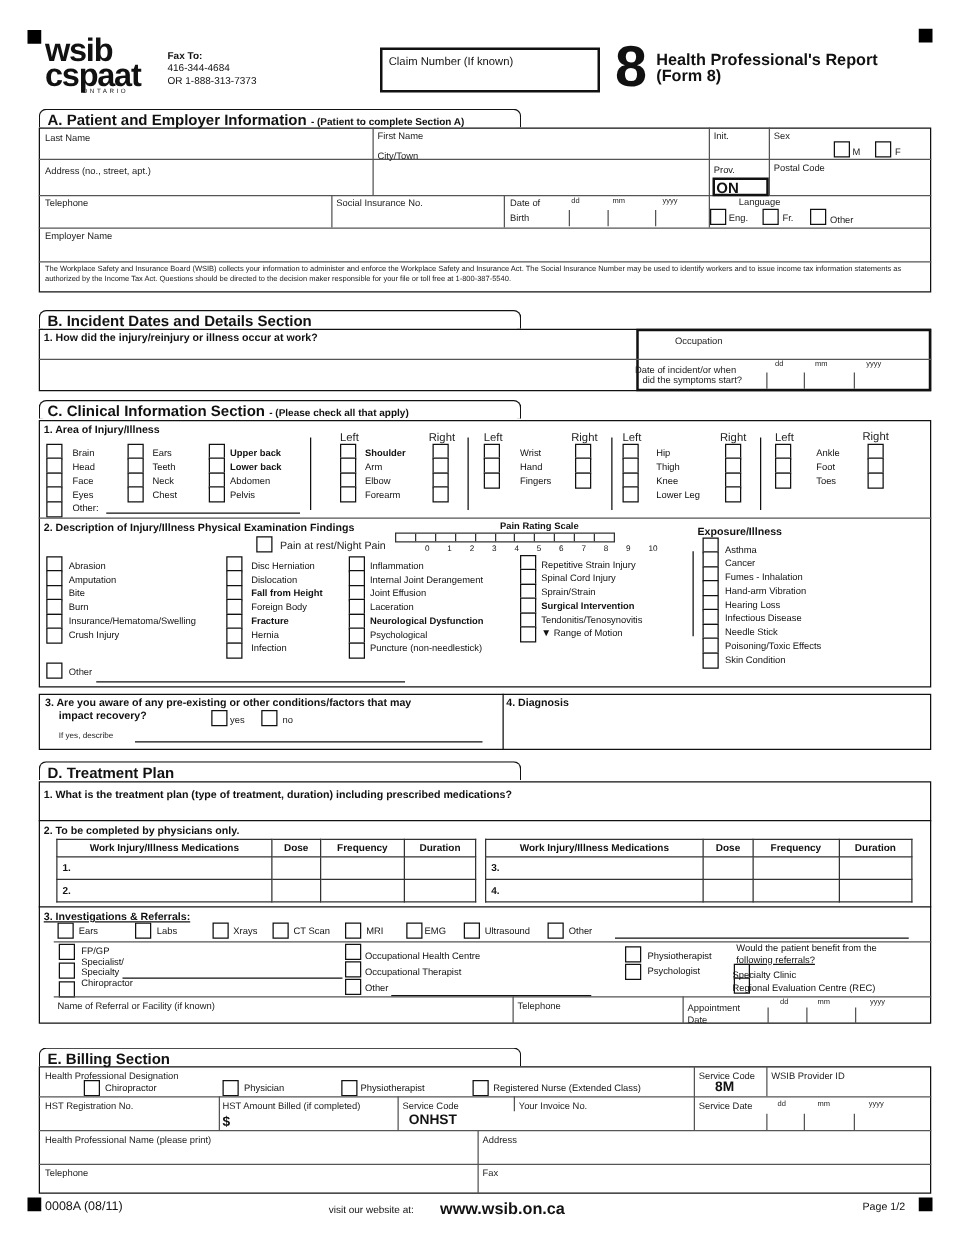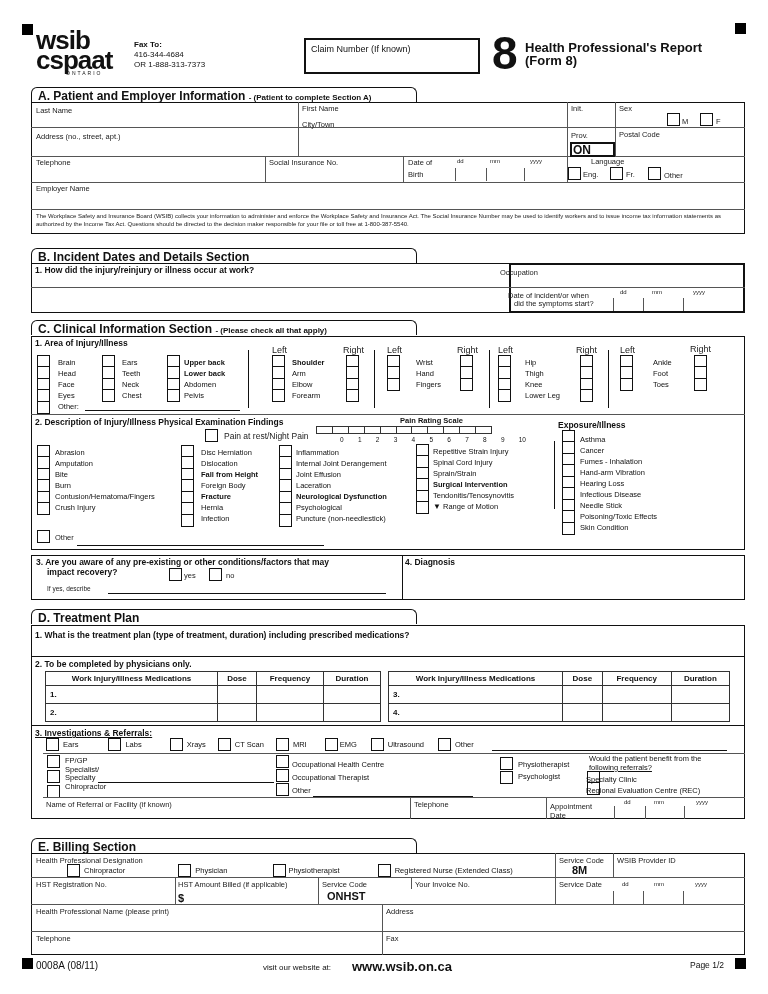--- a/index.html
+++ b/index.html
@@ -102,21 +102,21 @@
 <div class="abs" style="left:34px;top:194px;width:708px;height:14px"></div>
 <div class="abs" style="left:36px;top:212px;width:700px;font-size:6px;line-height:8px;color:#222">The Workplace Safety and Insurance Board (WSIB) collects your information to administer and enforce the  Workplace Safety and Insurance Act. The Social Insurance Number may be used to identify workers and to issue income tax information statements as authorized by the Income Tax Act. Questions should be directed to the decision maker responsible for your file or toll free at 1-800-387-5540.</div>
 
 <div class="sec-tab" style="left:31px;top:248px;width:386px">
   <span>B. Incident Dates and Details Section</span>
 </div>
 <div class="box" style="left:31px;top:263px;width:714px;height:50px"></div>
 <div class="abs" style="left:509px;top:263px;width:236px;height:50px;border:2px solid #111"></div>
 <div class="hl" style="left:31px;top:287px;width:714px"></div>
 <div class="q" style="left:35px;top:265px;font-size:8.5px">1. How did the injury/reinjury or illness occur at work?</div>
-<div class="lbl" style="left:500px;top:268px">Occupation</div>
+<div class="lbl" style="left:540px;top:268px">Occupation</div>
 <div class="lbl" style="left:508px;top:291px">Date of incident/or when</div>
 <div class="lbl" style="left:514px;top:299px">did the symptoms start?</div>
 <div class="lbl" style="left:620px;top:289px;font-size:6px">dd</div>
 <div class="lbl" style="left:652px;top:289px;font-size:6px">mm</div>
 <div class="lbl" style="left:693px;top:289px;font-size:6px">yyyy</div>
 <div class="vl" style="left:613px;top:298px;height:13px"></div>
 <div class="vl" style="left:643px;top:298px;height:13px"></div>
 <div class="vl" style="left:683px;top:298px;height:13px"></div>
 
 <div class="sec-tab" style="left:31px;top:320px;width:386px">
@@ -288,21 +288,21 @@
   <span class="cb"></span>
   <span class="cb"></span>
   <span class="cb"></span>
   <span class="cb"></span>
 </div>
 <div class="abs col-list" style="left:55px;top:447px">
   <div>Abrasion</div>
   <div>Amputation</div>
   <div>Bite</div>
   <div>Burn</div>
-  <div>Contusion/Hematoma/Fingers</div>
+  <div>Insurance/Hematoma/Swelling</div>
   <div>Crush Injury</div>
 </div>
 
 <div class="abs cbstack" style="left:181px;top:446px">
   <span class="cb"></span>
   <span class="cb"></span>
   <span class="cb"></span>
   <span class="cb"></span>
   <span class="cb"></span>
   <span class="cb"></span>
@@ -553,21 +553,21 @@
 </div>
 <div class="vl" style="left:555px;top:853px;height:51px"></div>
 <div class="vl" style="left:613px;top:853px;height:24px"></div>
 <div class="lbl" style="left:559px;top:856px">Service Code</div>
 <div class="abs b" style="left:572px;top:864px;font-size:11px">8M</div>
 <div class="lbl" style="left:617px;top:856px">WSIB Provider ID</div>
 <div class="abs" style="left:616px;top:866px;width:126px;height:10px"></div>
 
 <div class="lbl" style="left:36px;top:880px">HST Registration No.</div>
 <div class="vl" style="left:175px;top:877px;height:27px"></div>
-<div class="lbl" style="left:178px;top:880px">HST Amount Billed (if applicable)</div>
+<div class="lbl" style="left:178px;top:880px">HST Amount Billed (if completed)</div>
 <div class="abs b" style="left:178px;top:892px;font-size:11px">$</div>
 <div class="vl" style="left:318px;top:877px;height:27px"></div>
 <div class="lbl" style="left:322px;top:880px">Service Code</div>
 <div class="abs b" style="left:327px;top:890px;font-size:11px">ONHST</div>
 <div class="vl" style="left:411px;top:877px;height:12px"></div>
 <div class="lbl" style="left:415px;top:880px">Your Invoice No.</div>
 <div class="abs" style="left:414px;top:890px;width:138px;height:12px"></div>
 <div class="lbl" style="left:559px;top:880px">Service Date</div>
 <div class="lbl" style="left:622px;top:881px;font-size:6px">dd</div>
 <div class="lbl" style="left:654px;top:881px;font-size:6px">mm</div>

